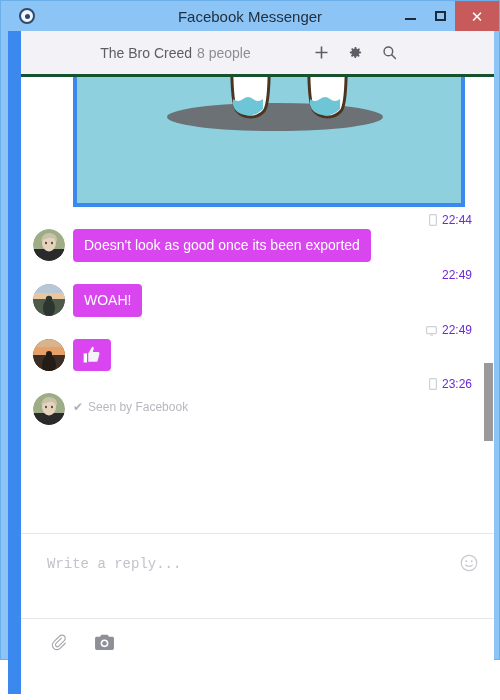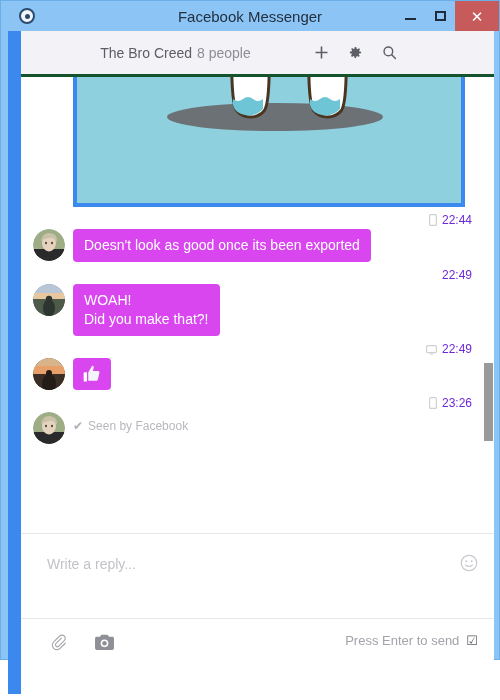--- a/index.html
+++ b/index.html
@@ -224,21 +224,21 @@
     border-top: 1px solid #e6e6eb;
     background: #ffffff;
     position: relative;
     display: flex;
     align-items: flex-start;
   }
   .reply-input {
     border: none;
     outline: none;
     background: transparent;
-    font-family: Liberation Sans, sans-serif;
+    font-family: Liberation Mono, monospace;
     font-size: 14px;
     color: #3b82f6;
     padding: 22px 0 0 26px;
     width: 380px;
   }
   .reply-input::placeholder { color: #c2c2c9; }
   .emoji-btn {
     position: absolute;
     right: 16px; top: 20px;
     width: 18px; height: 18px;
@@ -383,21 +383,20 @@
                   <rect y="0" width="32" height="13" fill="#b9c6d6"></rect>
                   <rect y="9" width="32" height="6" fill="#e8c6a0"></rect>
                   <rect y="15" width="32" height="17" fill="#4e5a4a"></rect>
                   <ellipse cx="16" cy="24" rx="6" ry="9" fill="#2d3530"></ellipse>
                   <circle cx="16" cy="15" r="3.2" fill="#2d3530"></circle>
                 </g>
               </svg>
             </div>
             <div class="bubble">
               <span>WOAH!</span>
-              <span class="line2">Did you make that?!</span>
             </div>
           </div>
         </div>
 
         <div class="msg-row">
           <div class="time-line">
             <span class="dev-icon">
               <svg width="11" height="10" viewBox="0 0 11 10">
                   <rect x="0.6" y="0.6" width="9.8" height="7" rx="1" fill="none" stroke="#cfcfd6" stroke-width="1.2"></rect>
                   <path d="M4 9h3" stroke="#cfcfd6" stroke-width="1.2"></path>
@@ -490,21 +489,17 @@
             </svg>
           </div>
           <div class="tool-btn camera">
             <svg width="21" height="17" viewBox="0 0 24 19">
               <path fill="#8f8f97" d="M8.4 0.6h7.2l1.5 2.4H21c1 0 1.8.8 1.8 1.8v11.4c0 1-.8 1.8-1.8 1.8H3c-1 0-1.8-.8-1.8-1.8V4.8c0-1 .8-1.8 1.8-1.8h3.9z"></path>
               <circle cx="12" cy="10.4" r="4.4" fill="#ffffff"></circle>
               <circle cx="12" cy="10.4" r="2.6" fill="#8f8f97"></circle>
             </svg>
           </div>
         </div>
-        <div class="send-hint">
-          <span>Press Enter to send</span>
-          <span class="send-check">☑</span>
-        </div>
       </div>
 
     </div>
   </div>
 </div>
 
 </body></html>

